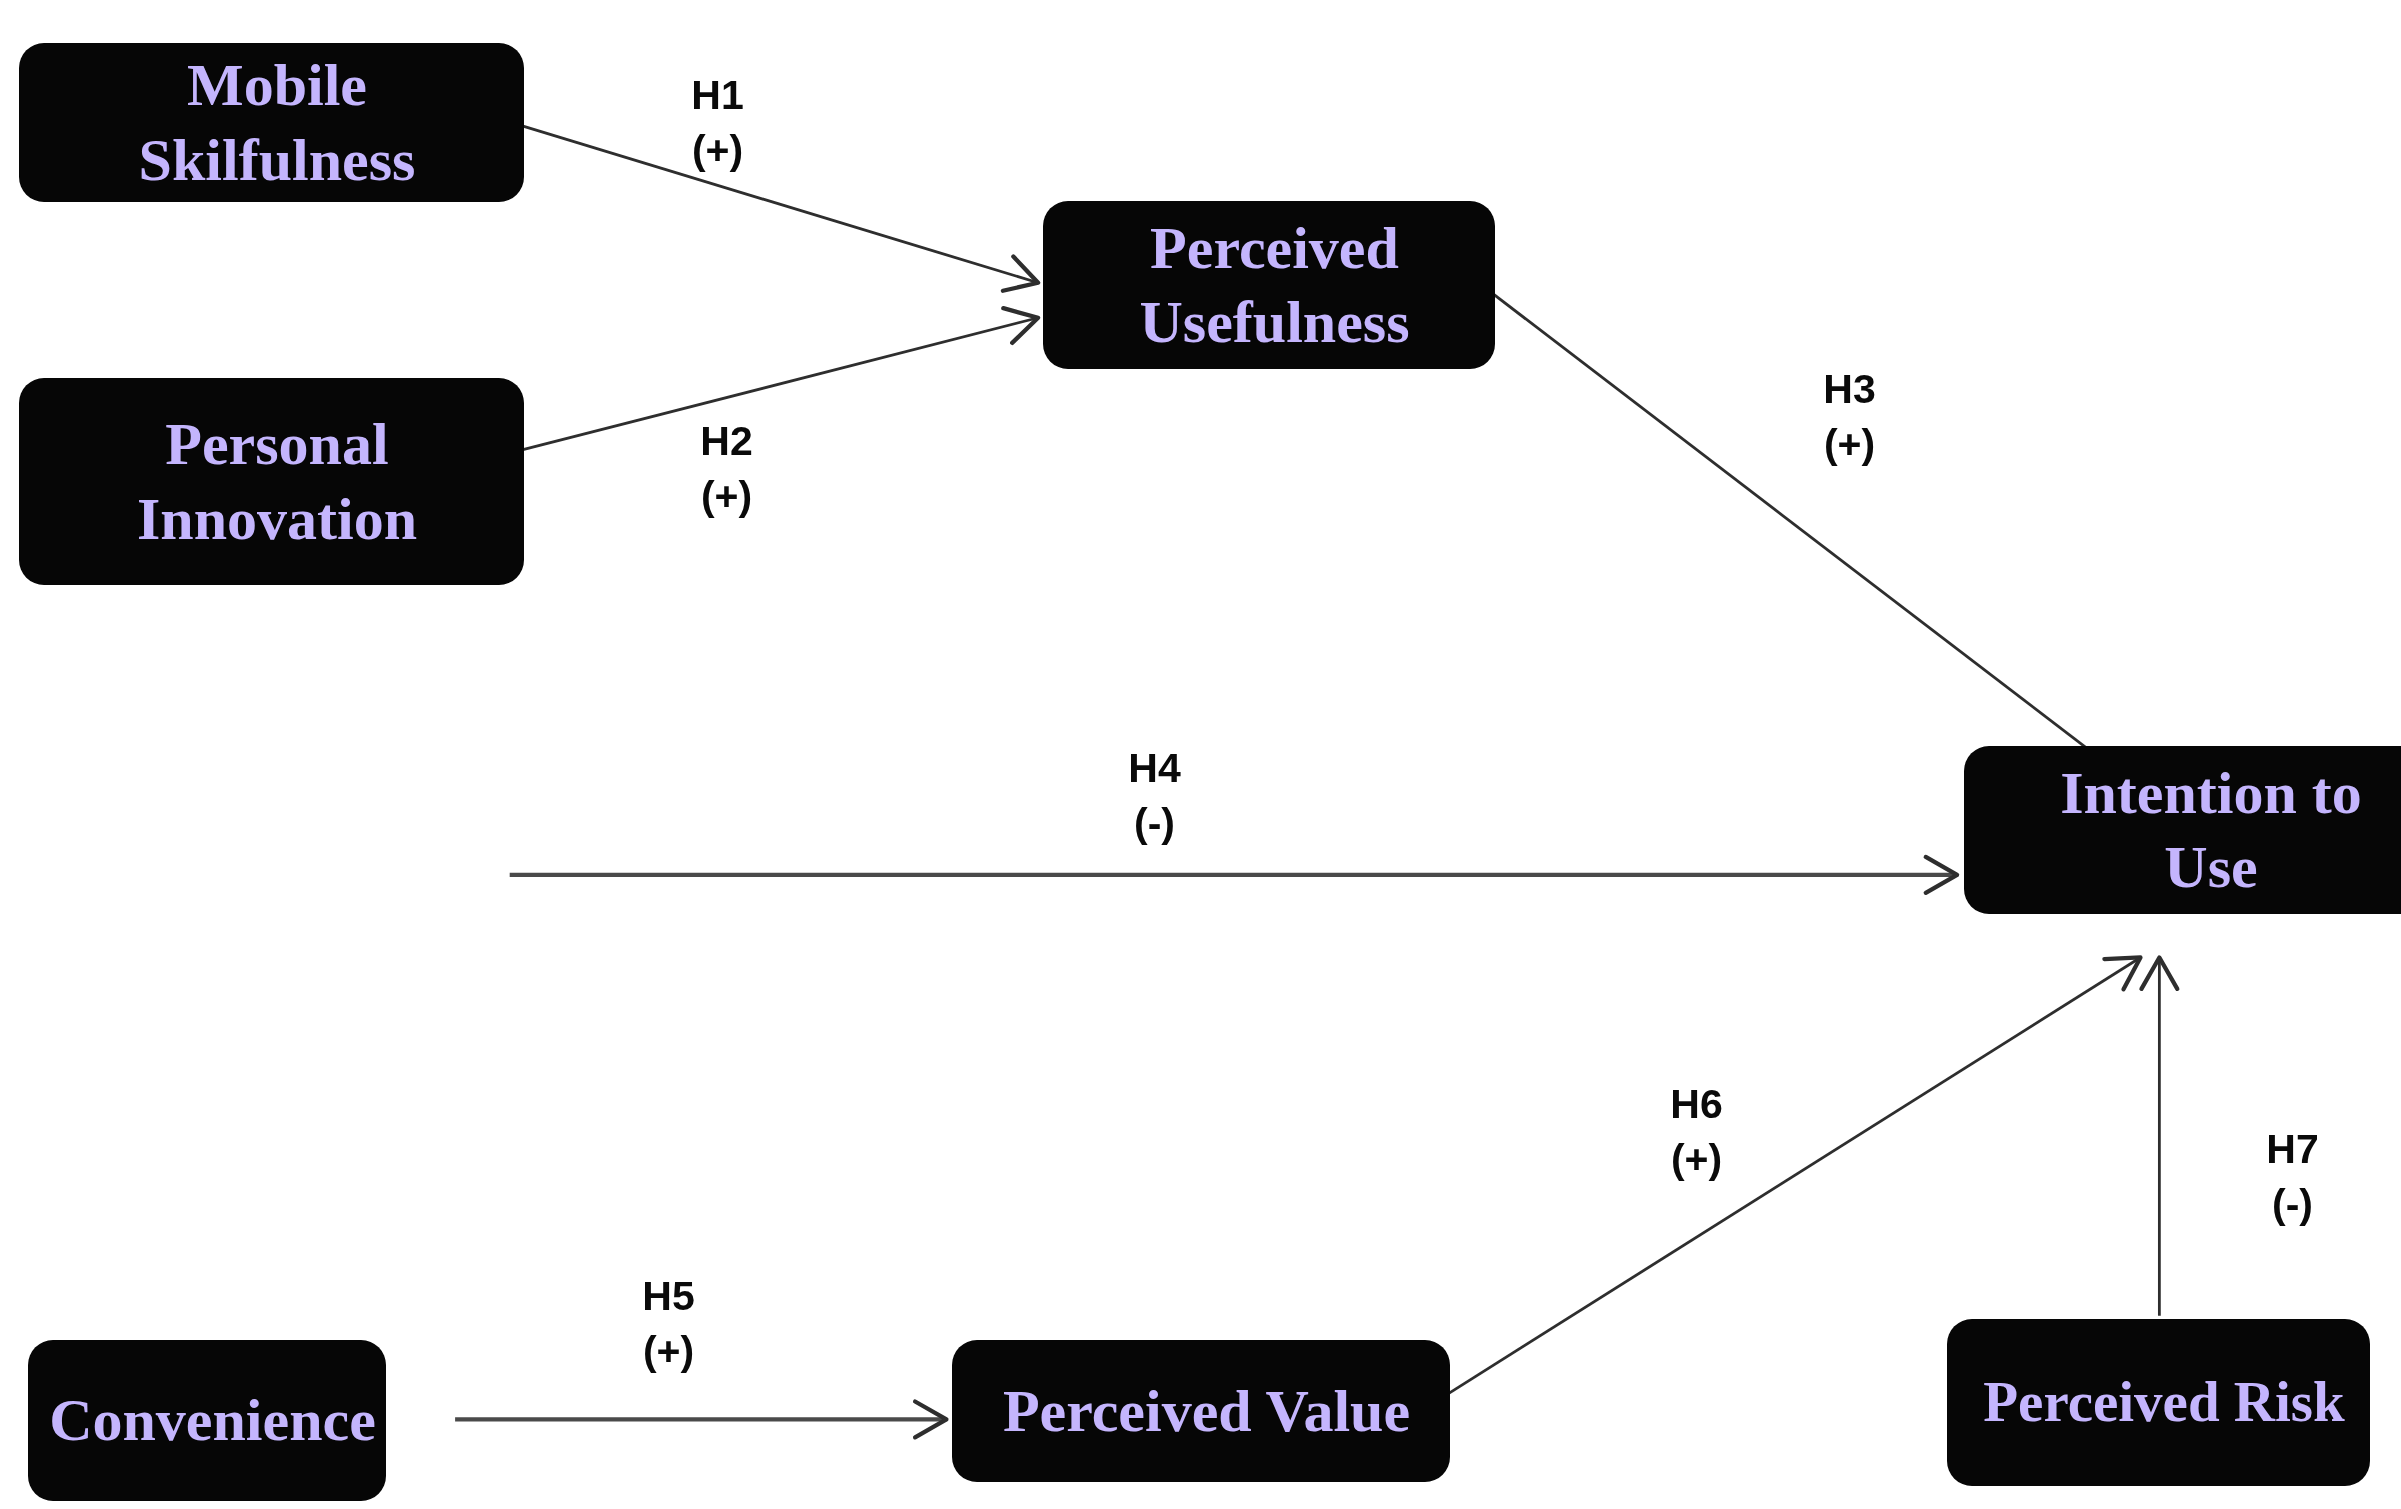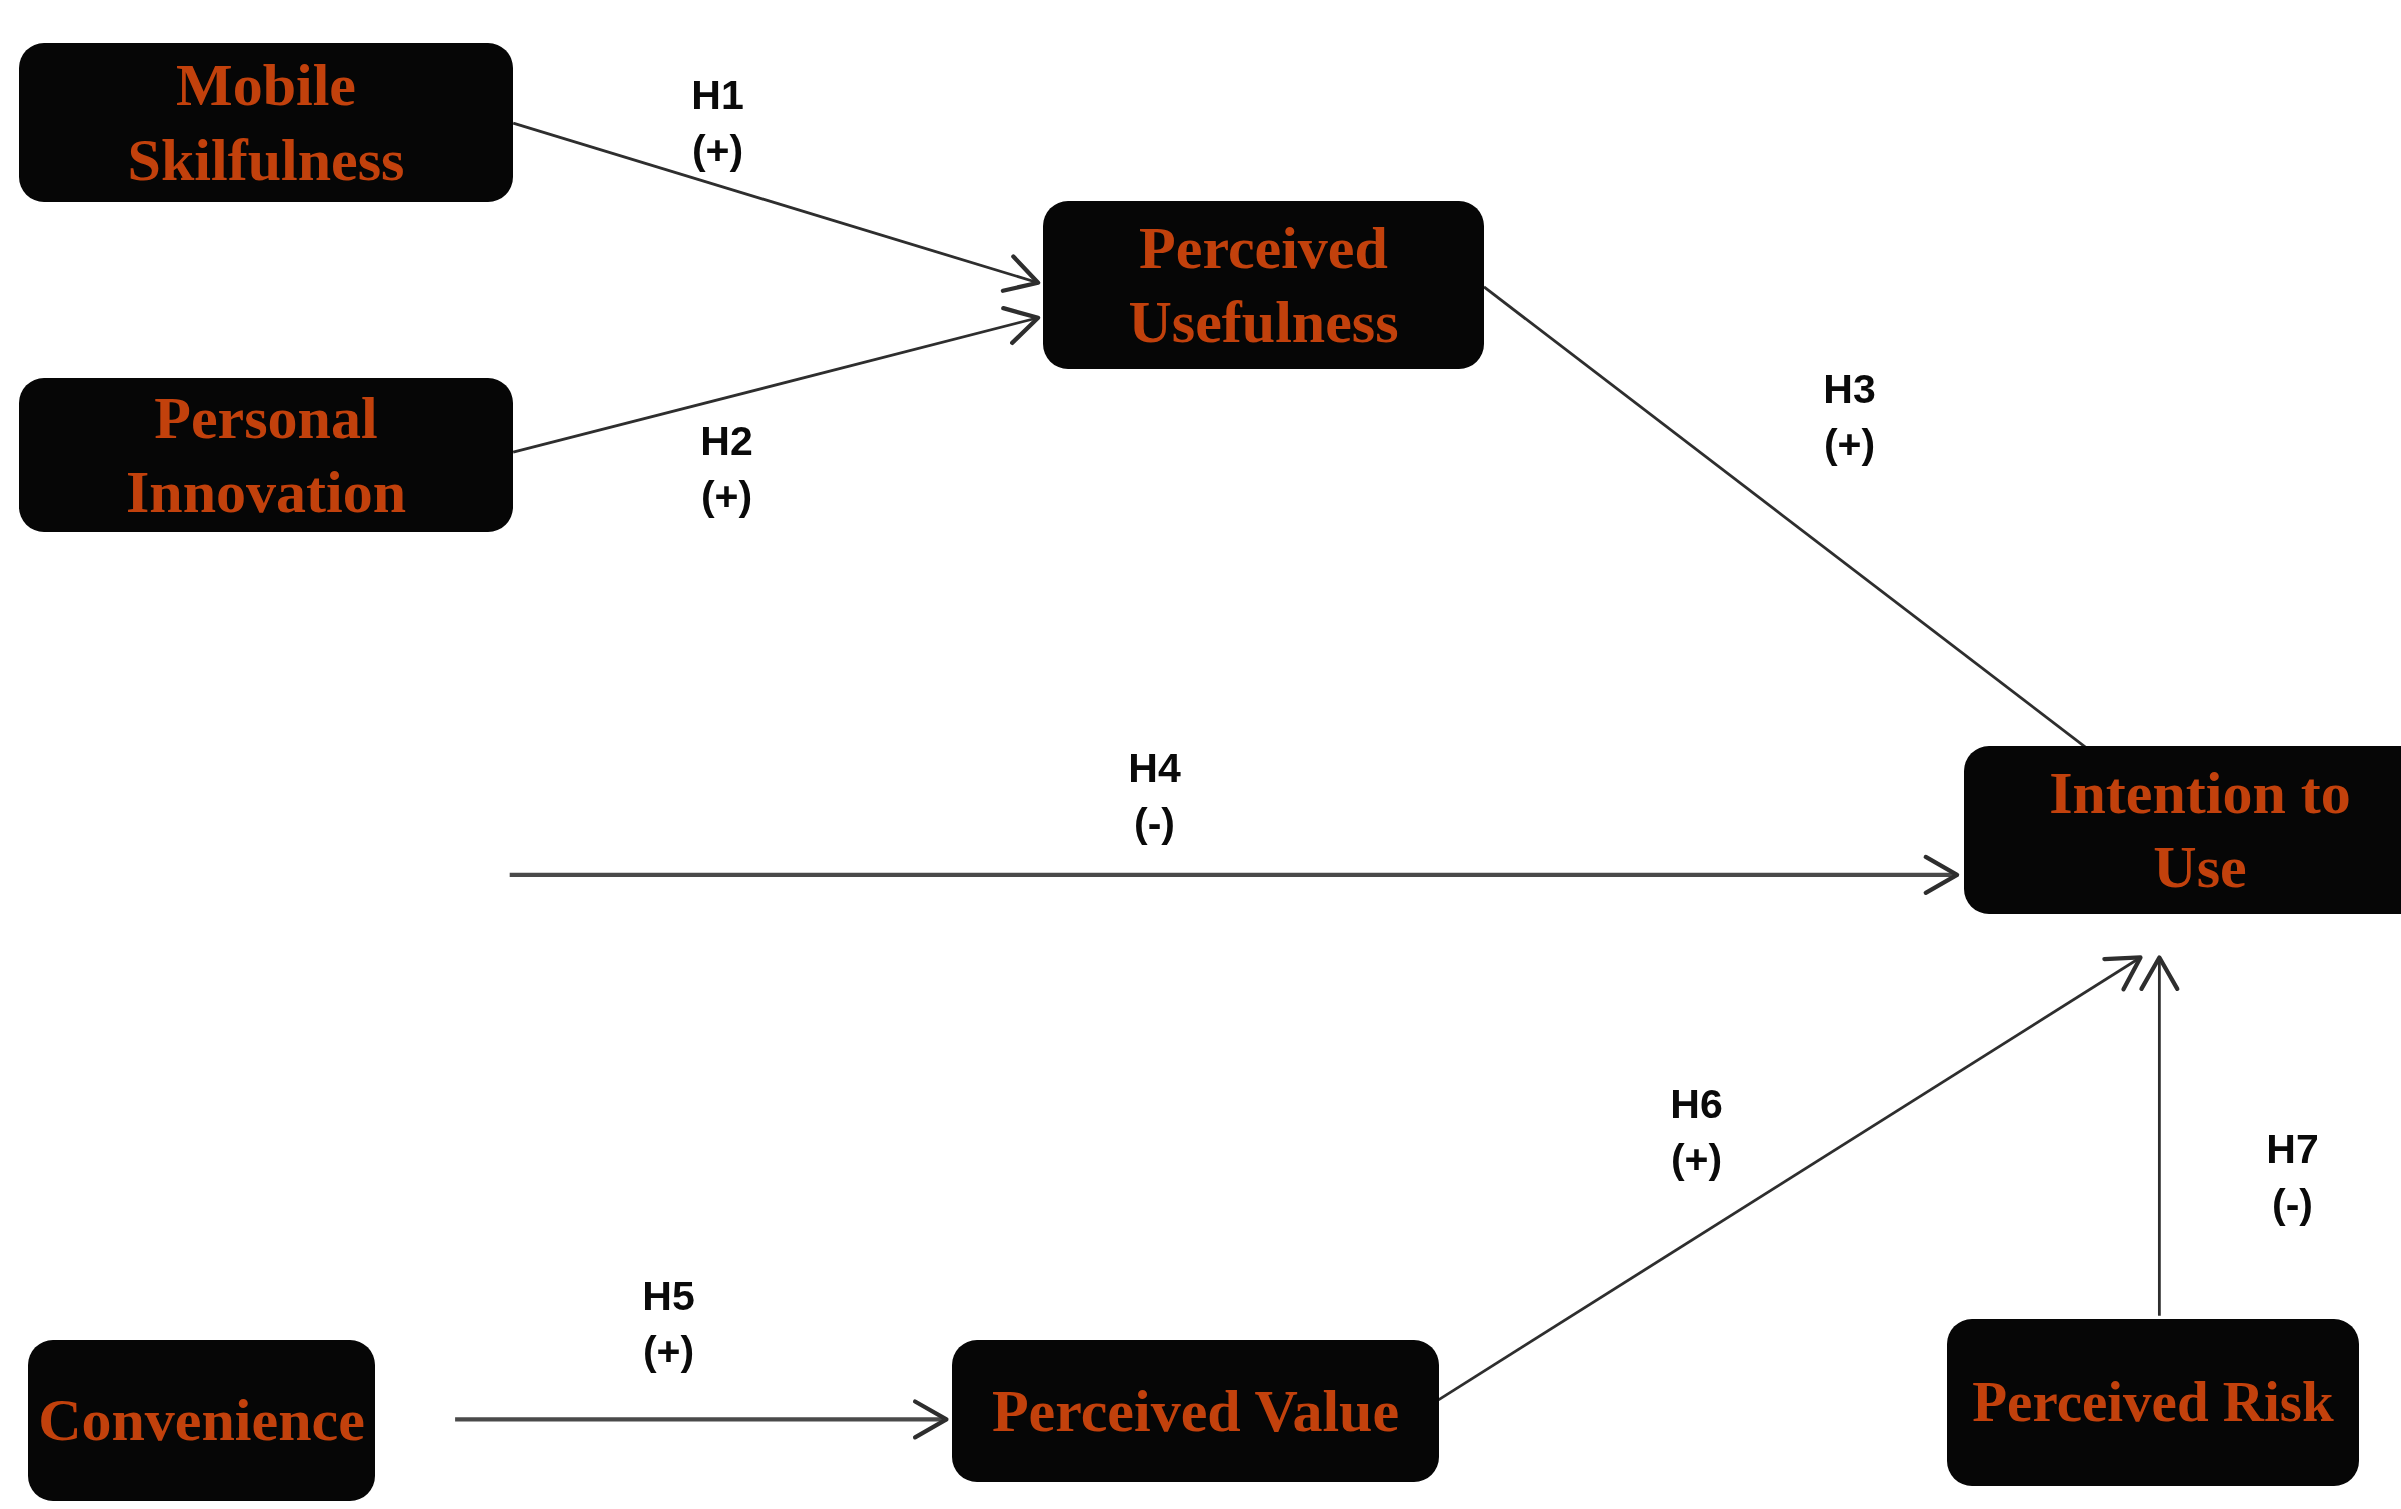--- a/index.html
+++ b/index.html
@@ -18,32 +18,33 @@
   #edge-layer {
     position: absolute;
     left: 0;
     top: 0;
     width: 2401px;
     height: 1509px;
   }
   .node {
     position: absolute;
     background: #060606;
-    color: #c2410c;
+    color: #c4b5fd;
     border-radius: 25px;
     display: flex;
     align-items: center;
     justify-content: center;
     text-align: center;
     font-family: "Liberation Serif", "DejaVu Serif", serif;
     font-weight: 700;
     font-size: 60px;
     line-height: 1.24;
     white-space: pre-line;
     letter-spacing: 0px;
+    padding-left: 11px;
   }
   .edge-label {
     position: absolute;
     width: 119px;
     text-align: center;
     color: #0a0a0a;
     font-family: "Liberation Sans", "DejaVu Sans", sans-serif;
     font-weight: 700;
     font-size: 41px;
     line-height: 1.1;
@@ -77,21 +78,21 @@
     <line class="edge-line" x1="2120" y1="410" x2="3048" y2="1120" marker-end="url(#ah)"></line>
     <line class="edge-line gray" x1="728" y1="1250" x2="2796" y2="1250" marker-end="url(#ah)"></line>
     <line class="edge-line gray" x1="650" y1="2028" x2="1352" y2="2028" marker-end="url(#ah)"></line>
     <line class="edge-line" x1="2055" y1="2000" x2="3058" y2="1368" marker-end="url(#ah)"></line>
     <line class="edge-line" x1="3085" y1="1880" x2="3085" y2="1368" marker-end="url(#ah)"></line>
   </svg>
 
   <div class="node" style="left:19px; top:43px; width:494px; height:159px;">Mobile
 Skilfulness</div>
 
-  <div class="node" style="left:19px; top:378px; width:494px; height:154px;">Personal
+  <div class="node" style="left:19px; top:378px; width:494px; height:207px;">Personal
 Innovation</div>
 
 
   <div class="node" style="left:28px; top:1340px; width:347px; height:161px;">Convenience</div>
 
   <div class="node" style="left:1043px; top:201px; width:441px; height:168px;">Perceived
 Usefulness</div>
 
   <div class="node" style="left:952px; top:1340px; width:487px; height:142px;">Perceived Value</div>
 

